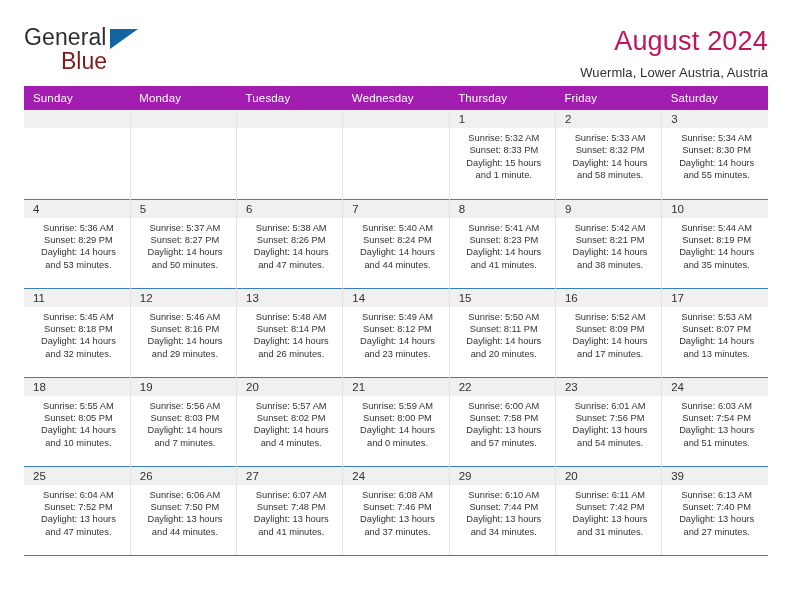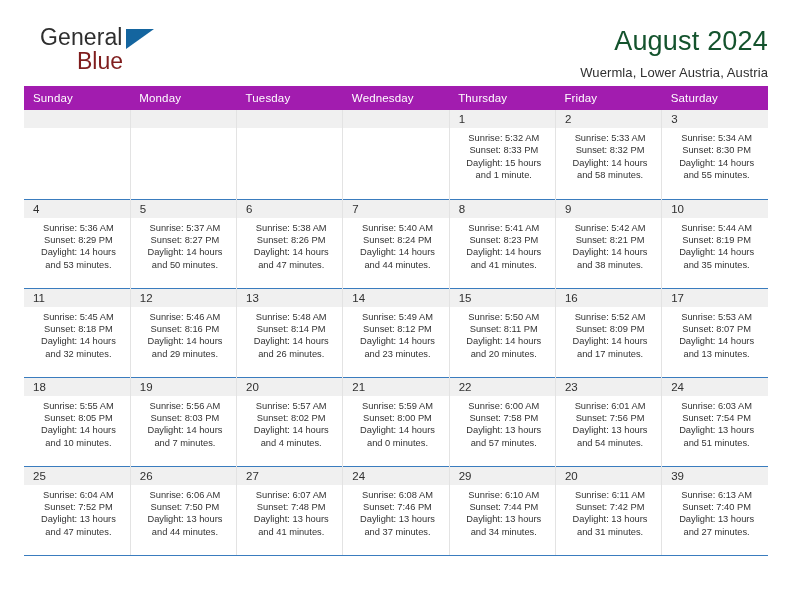--- a/index.html
+++ b/index.html
@@ -17,21 +17,20 @@
     padding: 0 24px;
   }
 
   
   .header {
     height: 72px;
     display: flex;
     align-items: flex-start;
     justify-content: space-between;
     padding-top: 26px;
-    margin-left: 16px;
   }
   .logo {
     position: relative;
     width: 135px;
     height: 48px;
     line-height: 1;
     user-select: none;
   }
   .logo-general {
     font-size: 23px;
@@ -54,21 +53,21 @@
     border-left: 28px solid #14659f;
     border-bottom: 20px solid transparent;
   }
   .title-wrap {
     text-align: right;
     padding-top: 0px;
   }
   .cal-title {
     font-size: 27px;
     font-weight: normal;
-    color: #14532d;
+    color: #be185d;
     line-height: 1.15;
     letter-spacing: .2px;
   }
   .cal-sub {
     font-size: 13px;
     color: #2f2f2f;
     margin-top: 8px;
     letter-spacing: .1px;
   }
 

